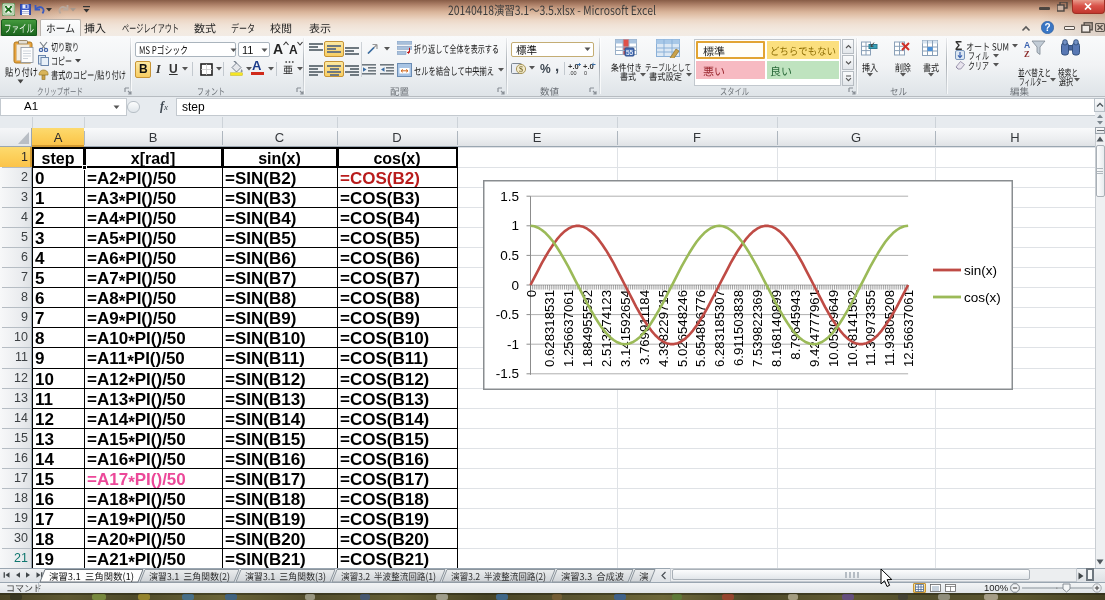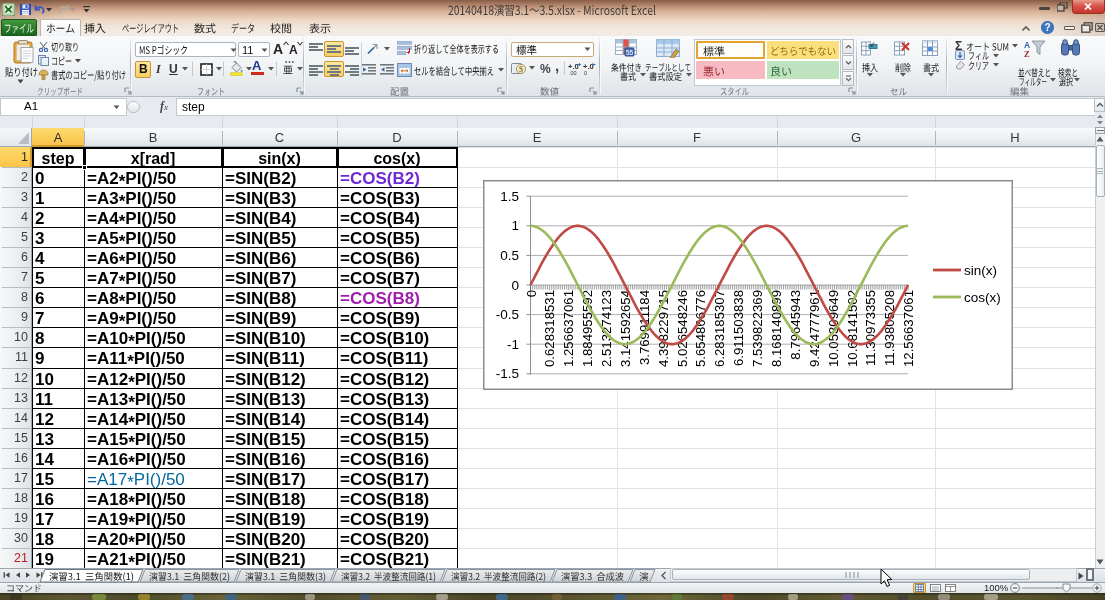--- a/index.html
+++ b/index.html
@@ -697,21 +697,21 @@
 <div class="tx" style="left:0;top:451px;width:28px;text-align:right;font-size:12.5px;color:#3c4043">16</div>
 <div class="ab" style="left:2px;top:488px;width:30px;height:1px;background:#b6bdc4"></div>
 <div class="tx" style="left:0;top:471px;width:28px;text-align:right;font-size:12.5px;color:#3c4043">17</div>
 <div class="ab" style="left:2px;top:508px;width:30px;height:1px;background:#b6bdc4"></div>
 <div class="tx" style="left:0;top:491px;width:28px;text-align:right;font-size:12.5px;color:#3c4043">18</div>
 <div class="ab" style="left:2px;top:528px;width:30px;height:1px;background:#b6bdc4"></div>
 <div class="tx" style="left:0;top:511px;width:28px;text-align:right;font-size:12.5px;color:#3c4043">19</div>
 <div class="ab" style="left:2px;top:548px;width:30px;height:1px;background:#b6bdc4"></div>
 <div class="tx" style="left:0;top:531px;width:28px;text-align:right;font-size:12.5px;color:#3c4043">30</div>
 <div class="ab" style="left:2px;top:568px;width:30px;height:1px;background:#b6bdc4"></div>
-<div class="tx" style="left:0;top:551px;width:28px;text-align:right;font-size:12.5px;color:#b91c1c">21</div>
+<div class="tx" style="left:0;top:551px;width:28px;text-align:right;font-size:12.5px;color:#0f766e">21</div>
 <div class="ab" style="left:32px;top:147px;width:53px;height:21px;border:2px solid #000;background:#fff"></div>
 <div class="ab" style="left:84px;top:147px;width:139px;height:21px;border:2px solid #000;background:#fff"></div>
 <div class="ab" style="left:222px;top:147px;width:116px;height:21px;border:2px solid #000;background:#fff"></div>
 <div class="ab" style="left:337px;top:147px;width:121px;height:21px;border:2px solid #000;background:#fff"></div>
 <div class="ab" style="left:32px;top:167px;width:53px;height:21px;border:1px solid #000;background:#fff"></div>
 <div class="ab" style="left:84px;top:167px;width:139px;height:21px;border:1px solid #000;background:#fff"></div>
 <div class="ab" style="left:222px;top:167px;width:116px;height:21px;border:1px solid #000;background:#fff"></div>
 <div class="ab" style="left:337px;top:167px;width:121px;height:21px;border:1px solid #000;background:#fff"></div>
 <div class="ab" style="left:32px;top:187px;width:53px;height:21px;border:1px solid #000;background:#fff"></div>
 <div class="ab" style="left:84px;top:187px;width:139px;height:21px;border:1px solid #000;background:#fff"></div>
@@ -789,21 +789,21 @@
 <div class="ab" style="left:84px;top:548px;width:139px;height:21px;border:1px solid #000;background:#fff"></div>
 <div class="ab" style="left:222px;top:548px;width:116px;height:21px;border:1px solid #000;background:#fff"></div>
 <div class="ab" style="left:337px;top:548px;width:121px;height:21px;border:1px solid #000;background:#fff"></div>
 <div class="tx" style="left:32px;top:150px;width:52px;text-align:center;font-size:16px;font-weight:bold;color:#000">step</div>
 <div class="tx" style="left:84px;top:150px;width:138px;text-align:center;font-size:16px;font-weight:bold;color:#000">x[rad]</div>
 <div class="tx" style="left:222px;top:150px;width:115px;text-align:center;font-size:16px;font-weight:bold;color:#000">sin(x)</div>
 <div class="tx" style="left:337px;top:150px;width:120px;text-align:center;font-size:16px;font-weight:bold;color:#000">cos(x)</div>
 <div class="tx" style="left:35px;top:169px;font-size:17px;font-weight:bold;color:#000">0</div>
 <div class="tx" style="left:87px;top:169px;font-size:17px;font-weight:bold;color:#000">=A2<span style="position:relative;top:2.5px">*</span>PI()/50</div>
 <div class="tx" style="left:225px;top:169px;font-size:17px;font-weight:bold;color:#000">=SIN(B2)</div>
-<div class="tx" style="left:340px;top:169px;font-size:17px;font-weight:bold;color:#6d28d9">=COS(B2)</div>
+<div class="tx" style="left:340px;top:169px;font-size:17px;font-weight:bold;color:#b91c1c">=COS(B2)</div>
 <div class="tx" style="left:35px;top:189px;font-size:17px;font-weight:bold;color:#000">1</div>
 <div class="tx" style="left:87px;top:189px;font-size:17px;font-weight:bold;color:#000">=A3<span style="position:relative;top:2.5px">*</span>PI()/50</div>
 <div class="tx" style="left:225px;top:189px;font-size:17px;font-weight:bold;color:#000">=SIN(B3)</div>
 <div class="tx" style="left:340px;top:189px;font-size:17px;font-weight:bold;color:#000">=COS(B3)</div>
 <div class="tx" style="left:35px;top:209px;font-size:17px;font-weight:bold;color:#000">2</div>
 <div class="tx" style="left:87px;top:209px;font-size:17px;font-weight:bold;color:#000">=A4<span style="position:relative;top:2.5px">*</span>PI()/50</div>
 <div class="tx" style="left:225px;top:209px;font-size:17px;font-weight:bold;color:#000">=SIN(B4)</div>
 <div class="tx" style="left:340px;top:209px;font-size:17px;font-weight:bold;color:#000">=COS(B4)</div>
 <div class="tx" style="left:35px;top:229px;font-size:17px;font-weight:bold;color:#000">3</div>
 <div class="tx" style="left:87px;top:229px;font-size:17px;font-weight:bold;color:#000">=A5<span style="position:relative;top:2.5px">*</span>PI()/50</div>
@@ -813,21 +813,21 @@
 <div class="tx" style="left:87px;top:249px;font-size:17px;font-weight:bold;color:#000">=A6<span style="position:relative;top:2.5px">*</span>PI()/50</div>
 <div class="tx" style="left:225px;top:249px;font-size:17px;font-weight:bold;color:#000">=SIN(B6)</div>
 <div class="tx" style="left:340px;top:249px;font-size:17px;font-weight:bold;color:#000">=COS(B6)</div>
 <div class="tx" style="left:35px;top:269px;font-size:17px;font-weight:bold;color:#000">5</div>
 <div class="tx" style="left:87px;top:269px;font-size:17px;font-weight:bold;color:#000">=A7<span style="position:relative;top:2.5px">*</span>PI()/50</div>
 <div class="tx" style="left:225px;top:269px;font-size:17px;font-weight:bold;color:#000">=SIN(B7)</div>
 <div class="tx" style="left:340px;top:269px;font-size:17px;font-weight:bold;color:#000">=COS(B7)</div>
 <div class="tx" style="left:35px;top:289px;font-size:17px;font-weight:bold;color:#000">6</div>
 <div class="tx" style="left:87px;top:289px;font-size:17px;font-weight:bold;color:#000">=A8<span style="position:relative;top:2.5px">*</span>PI()/50</div>
 <div class="tx" style="left:225px;top:289px;font-size:17px;font-weight:bold;color:#000">=SIN(B8)</div>
-<div class="tx" style="left:340px;top:289px;font-size:17px;font-weight:bold;color:#a21caf">=COS(B8)</div>
+<div class="tx" style="left:340px;top:289px;font-size:17px;font-weight:bold;color:#000000">=COS(B8)</div>
 <div class="tx" style="left:35px;top:309px;font-size:17px;font-weight:bold;color:#000">7</div>
 <div class="tx" style="left:87px;top:309px;font-size:17px;font-weight:bold;color:#000">=A9<span style="position:relative;top:2.5px">*</span>PI()/50</div>
 <div class="tx" style="left:225px;top:309px;font-size:17px;font-weight:bold;color:#000">=SIN(B9)</div>
 <div class="tx" style="left:340px;top:309px;font-size:17px;font-weight:bold;color:#000">=COS(B9)</div>
 <div class="tx" style="left:35px;top:329px;font-size:17px;font-weight:bold;color:#000">8</div>
 <div class="tx" style="left:87px;top:329px;font-size:17px;font-weight:bold;color:#000">=A10<span style="position:relative;top:2.5px">*</span>PI()/50</div>
 <div class="tx" style="left:225px;top:329px;font-size:17px;font-weight:bold;color:#000">=SIN(B10)</div>
 <div class="tx" style="left:340px;top:329px;font-size:17px;font-weight:bold;color:#000">=COS(B10)</div>
 <div class="tx" style="left:35px;top:349px;font-size:17px;font-weight:bold;color:#000">9</div>
 <div class="tx" style="left:87px;top:349px;font-size:17px;font-weight:bold;color:#000">=A11<span style="position:relative;top:2.5px">*</span>PI()/50</div>
@@ -847,21 +847,21 @@
 <div class="tx" style="left:340px;top:410px;font-size:17px;font-weight:bold;color:#000">=COS(B14)</div>
 <div class="tx" style="left:35px;top:430px;font-size:17px;font-weight:bold;color:#000">13</div>
 <div class="tx" style="left:87px;top:430px;font-size:17px;font-weight:bold;color:#000">=A15<span style="position:relative;top:2.5px">*</span>PI()/50</div>
 <div class="tx" style="left:225px;top:430px;font-size:17px;font-weight:bold;color:#000">=SIN(B15)</div>
 <div class="tx" style="left:340px;top:430px;font-size:17px;font-weight:bold;color:#000">=COS(B15)</div>
 <div class="tx" style="left:35px;top:450px;font-size:17px;font-weight:bold;color:#000">14</div>
 <div class="tx" style="left:87px;top:450px;font-size:17px;font-weight:bold;color:#000">=A16<span style="position:relative;top:2.5px">*</span>PI()/50</div>
 <div class="tx" style="left:225px;top:450px;font-size:17px;font-weight:bold;color:#000">=SIN(B16)</div>
 <div class="tx" style="left:340px;top:450px;font-size:17px;font-weight:bold;color:#000">=COS(B16)</div>
 <div class="tx" style="left:35px;top:470px;font-size:17px;font-weight:bold;color:#000">15</div>
-<div class="tx" style="left:87px;top:470px;font-size:17px;font-weight:normal;color:#0369a1">=A17<span style="position:relative;top:2.5px">*</span>PI()/50</div>
+<div class="tx" style="left:87px;top:470px;font-size:17px;font-weight:bold;color:#ec4899">=A17<span style="position:relative;top:2.5px">*</span>PI()/50</div>
 <div class="tx" style="left:225px;top:470px;font-size:17px;font-weight:bold;color:#000">=SIN(B17)</div>
 <div class="tx" style="left:340px;top:470px;font-size:17px;font-weight:bold;color:#000">=COS(B17)</div>
 <div class="tx" style="left:35px;top:490px;font-size:17px;font-weight:bold;color:#000">16</div>
 <div class="tx" style="left:87px;top:490px;font-size:17px;font-weight:bold;color:#000">=A18<span style="position:relative;top:2.5px">*</span>PI()/50</div>
 <div class="tx" style="left:225px;top:490px;font-size:17px;font-weight:bold;color:#000">=SIN(B18)</div>
 <div class="tx" style="left:340px;top:490px;font-size:17px;font-weight:bold;color:#000">=COS(B18)</div>
 <div class="tx" style="left:35px;top:510px;font-size:17px;font-weight:bold;color:#000">17</div>
 <div class="tx" style="left:87px;top:510px;font-size:17px;font-weight:bold;color:#000">=A19<span style="position:relative;top:2.5px">*</span>PI()/50</div>
 <div class="tx" style="left:225px;top:510px;font-size:17px;font-weight:bold;color:#000">=SIN(B19)</div>
 <div class="tx" style="left:340px;top:510px;font-size:17px;font-weight:bold;color:#000">=COS(B19)</div>

